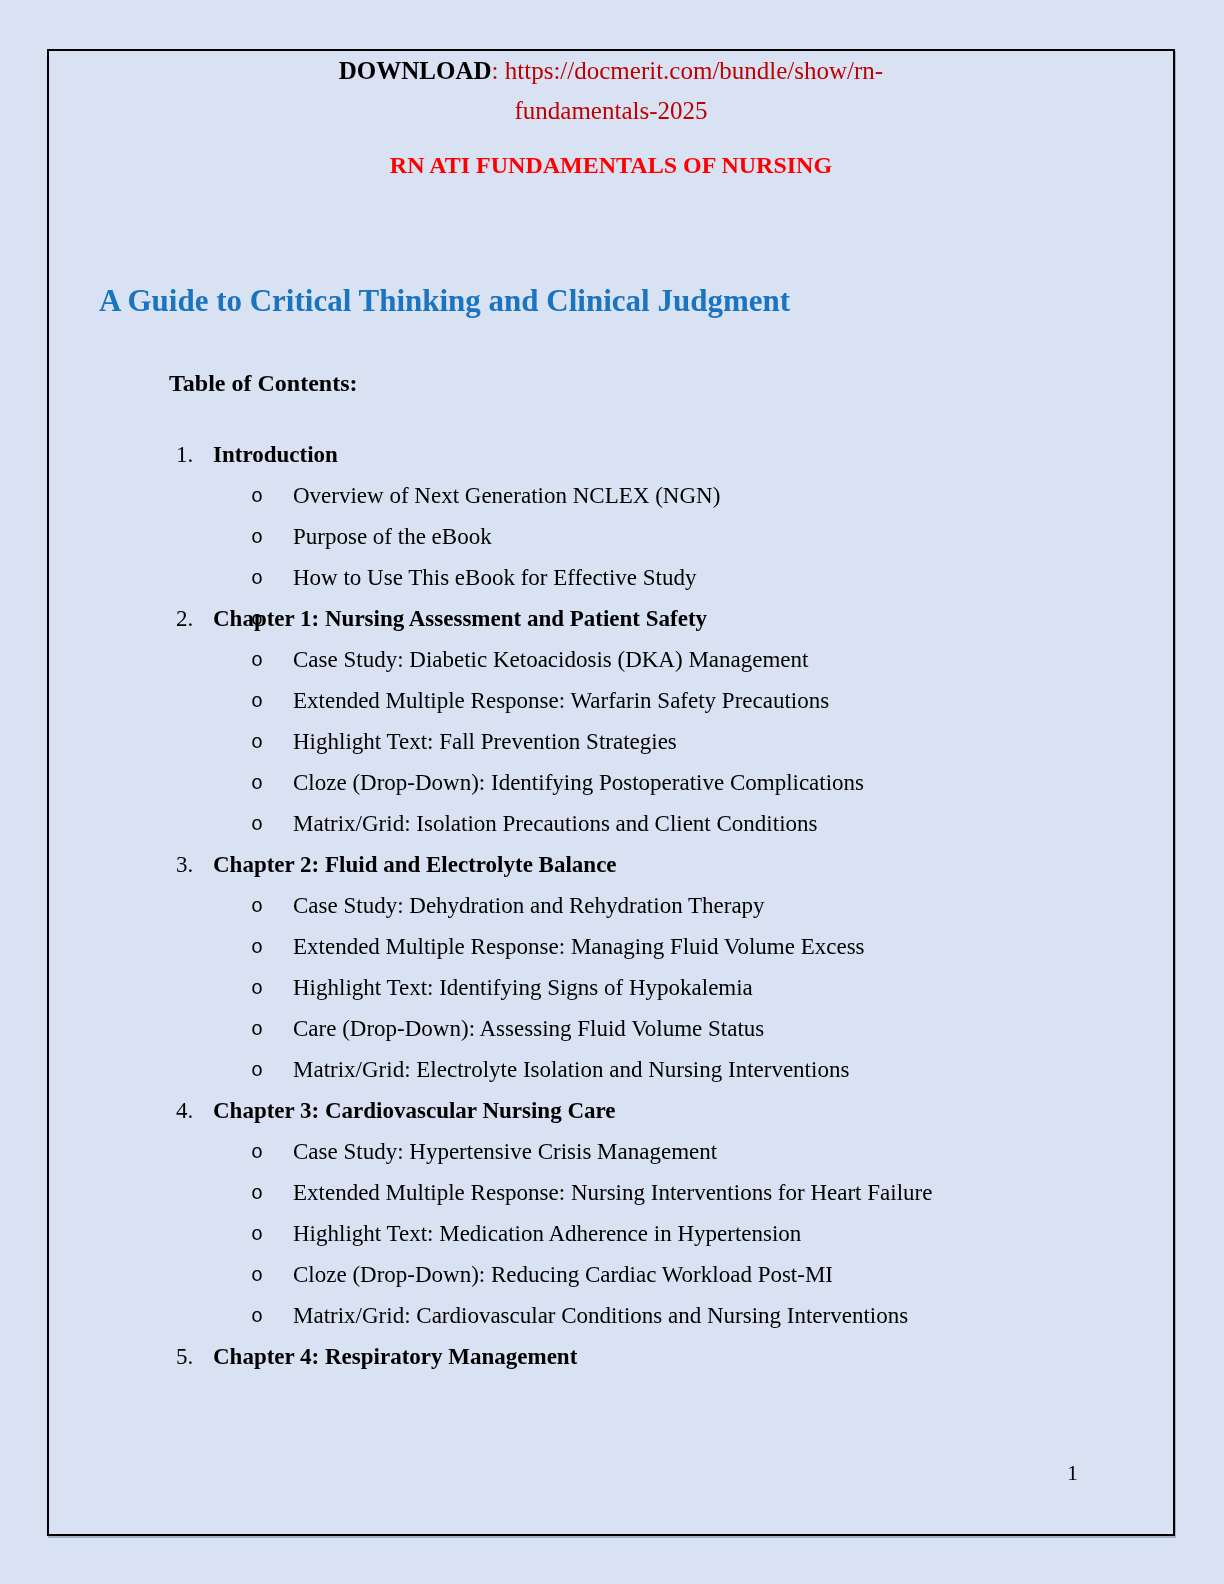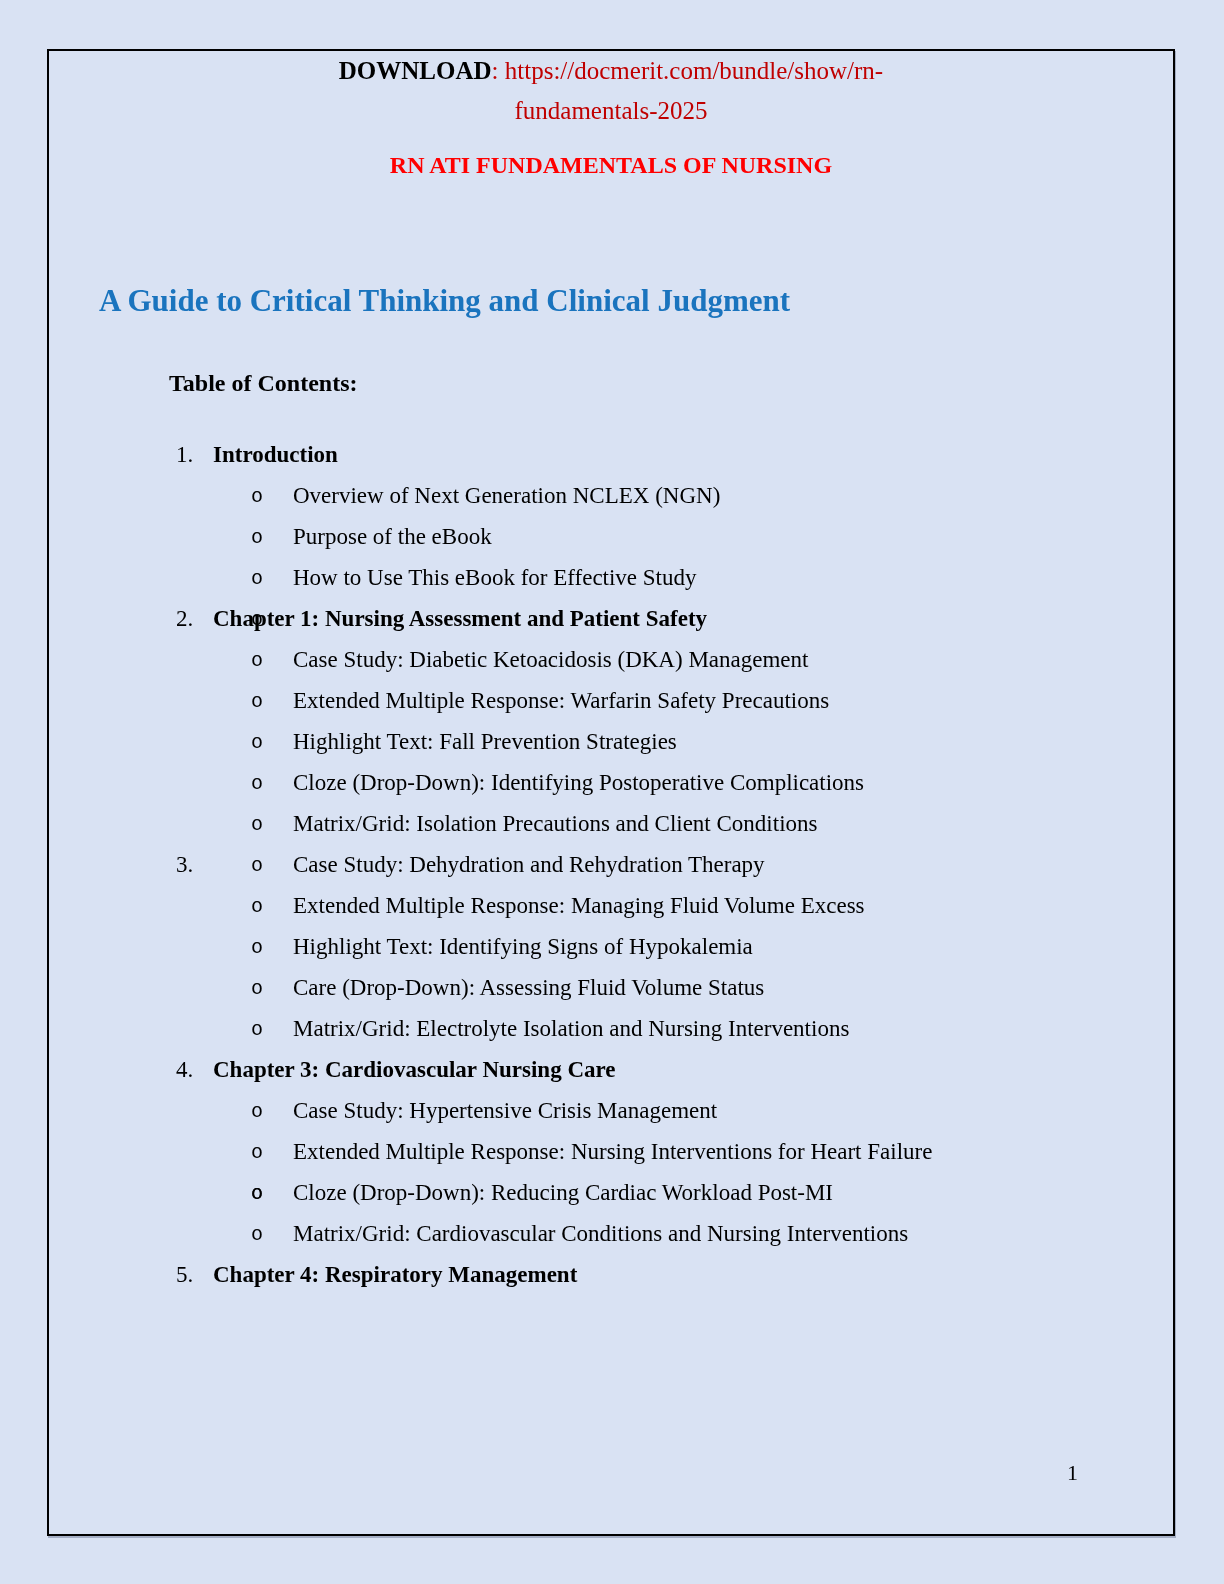--- a/index.html
+++ b/index.html
@@ -158,20 +158,21 @@
     <span>Cloze (Drop-Down): Identifying Postoperative Complications</span>
   </div>
 
   <div class="toc-row sub">
     <span class="bullet">o</span>
     <span>Matrix/Grid: Isolation Precautions and Client Conditions</span>
   </div>
 
   <div class="toc-row chapter">
     <span class="num">3.</span>
+    <span>Chapter 2: Fluid and Electrolyte Balance</span>
   </div>
 
   <div class="toc-row sub">
     <span class="bullet">o</span>
     <span>Case Study: Dehydration and Rehydration Therapy</span>
   </div>
 
   <div class="toc-row sub">
     <span class="bullet">o</span>
     <span>Extended Multiple Response: Managing Fluid Volume Excess</span>
@@ -202,20 +203,21 @@
     <span>Case Study: Hypertensive Crisis Management</span>
   </div>
 
   <div class="toc-row sub">
     <span class="bullet">o</span>
     <span>Extended Multiple Response: Nursing Interventions for Heart Failure</span>
   </div>
 
   <div class="toc-row sub">
     <span class="bullet">o</span>
+    <span>Highlight Text: Medication Adherence in Hypertension</span>
   </div>
 
   <div class="toc-row sub">
     <span class="bullet">o</span>
     <span>Cloze (Drop-Down): Reducing Cardiac Workload Post-MI</span>
   </div>
 
   <div class="toc-row sub">
     <span class="bullet">o</span>
     <span>Matrix/Grid: Cardiovascular Conditions and Nursing Interventions</span>

